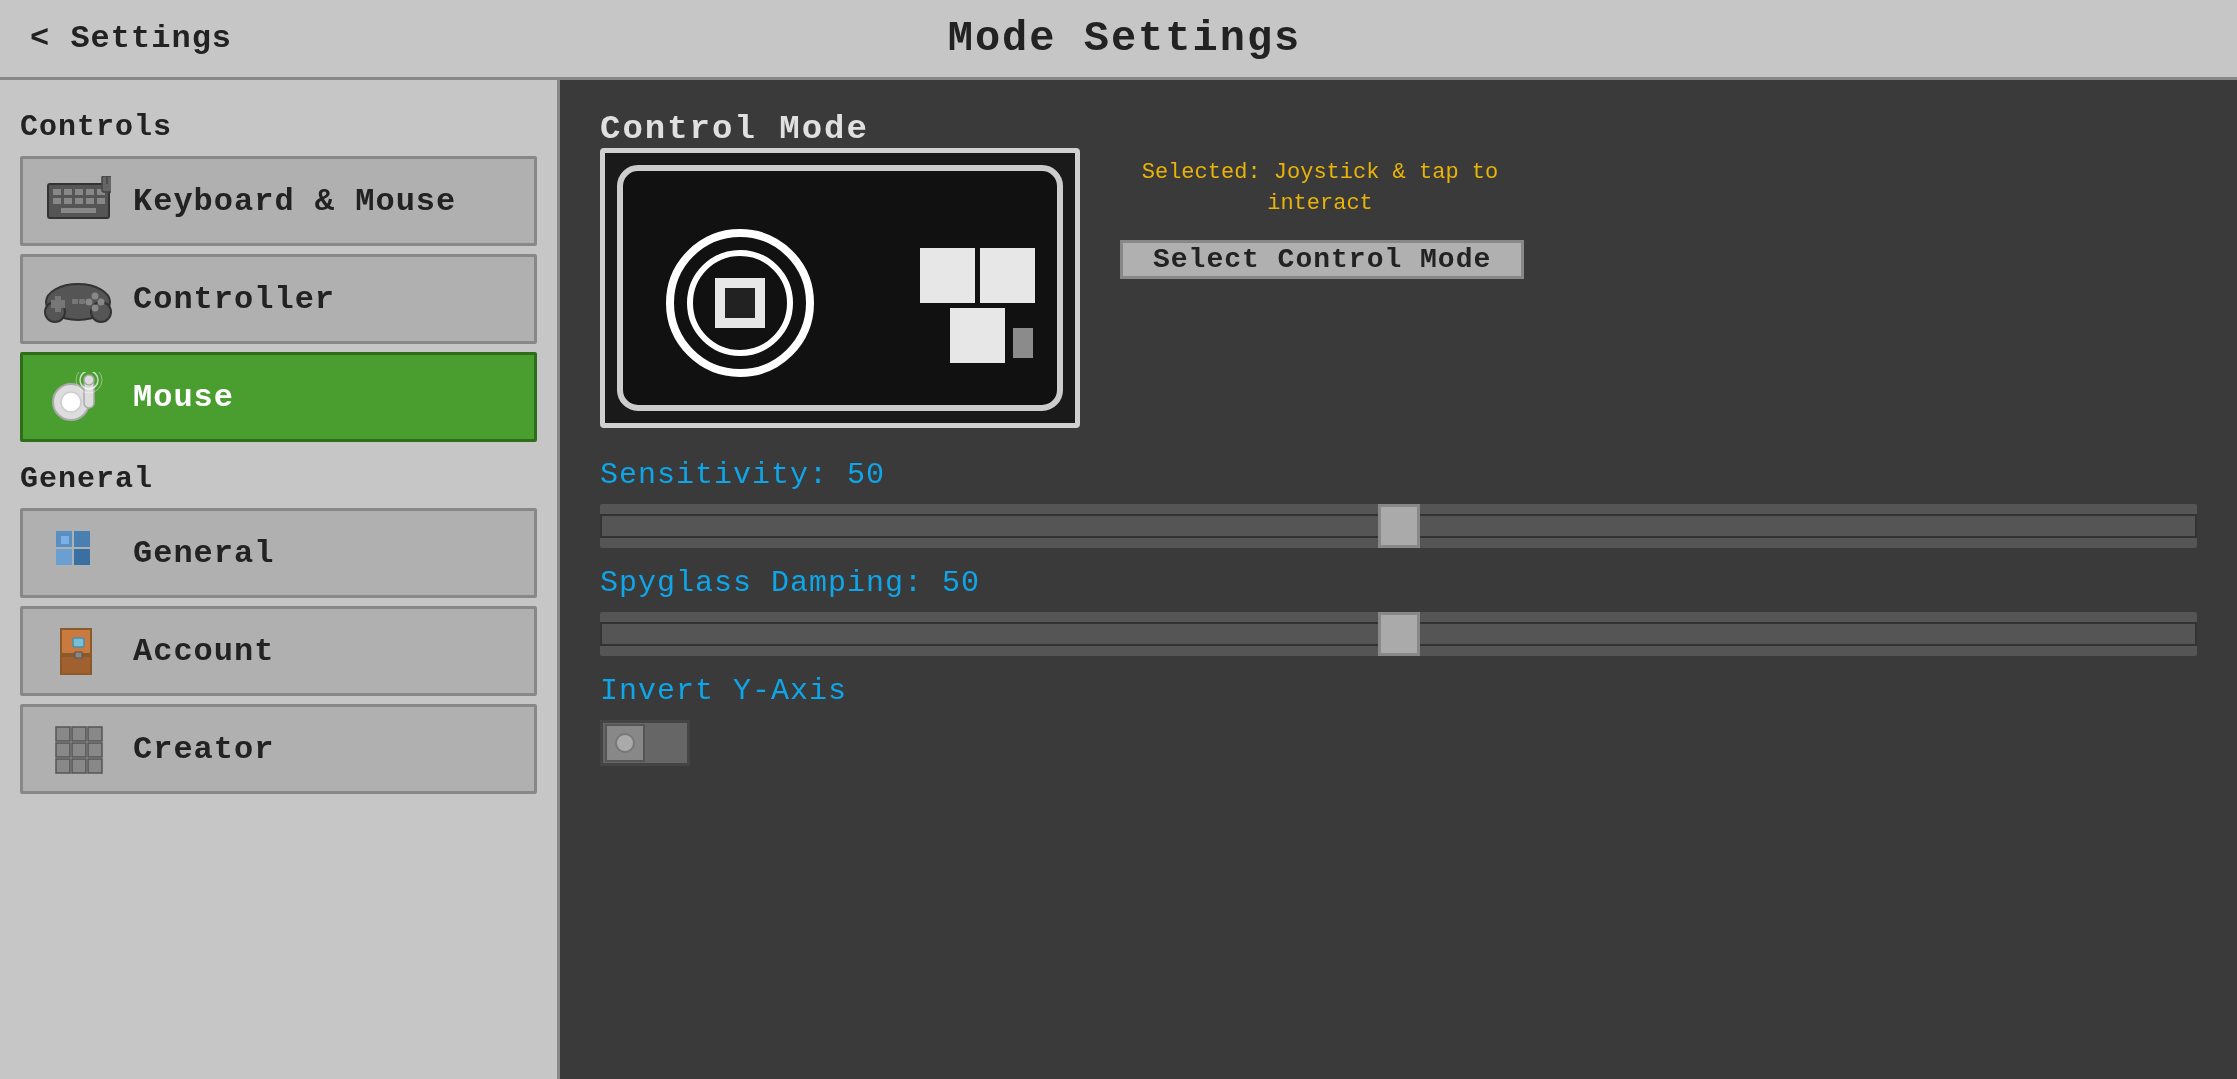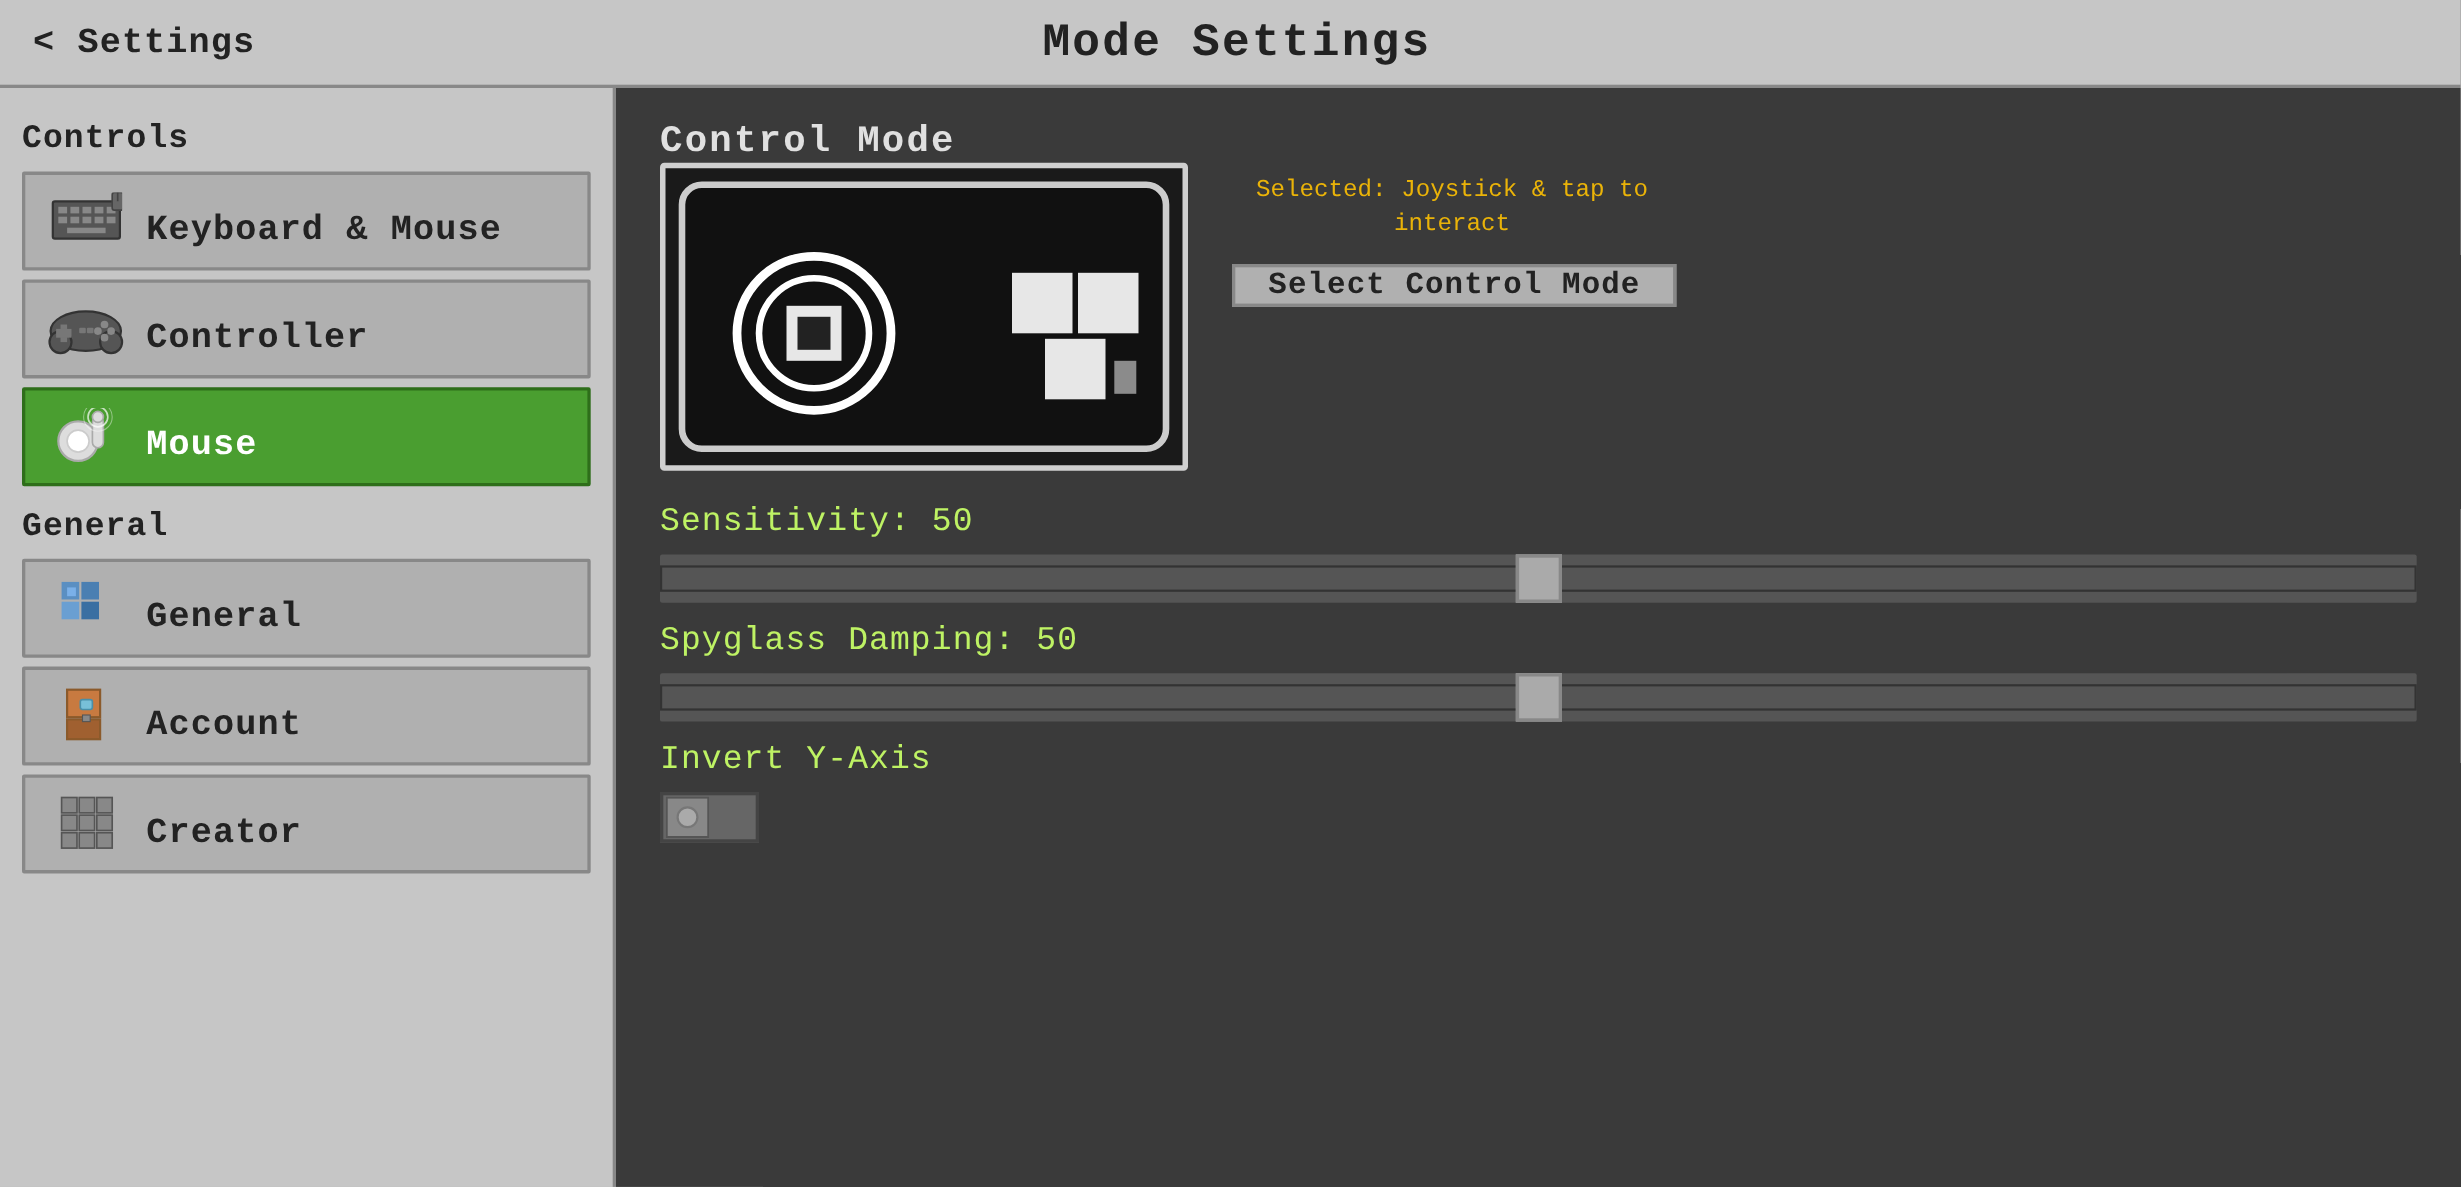--- a/index.html
+++ b/index.html
@@ -66,21 +66,21 @@
       font-size: 30px;
       font-weight: bold;
       color: #222;
       margin-bottom: 12px;
       margin-top: 10px;
       letter-spacing: 1px;
     }
 
     .nav-item {
       display: flex;
-      align-items: flex-end;
+      align-items: center;
       background: #b0b0b0;
       border: 3px solid #888;
       border-radius: 2px;
       margin-bottom: 8px;
       padding: 16px 20px;
       cursor: pointer;
       height: 90px;
     }
 
     .nav-item.active {
@@ -171,21 +171,21 @@
       font-weight: bold;
       cursor: pointer;
       letter-spacing: 1px;
       color: #222;
       text-align: center;
     }
 
     
     .setting-label {
       font-size: 30px;
-      color: #bef264;
+      color: #0ea5e9;
       margin-bottom: 12px;
       margin-top: 18px;
       letter-spacing: 1px;
     }
 
     .slider-container {
       width: 100%;
       height: 44px;
       background: #555;
       border-radius: 2px;

